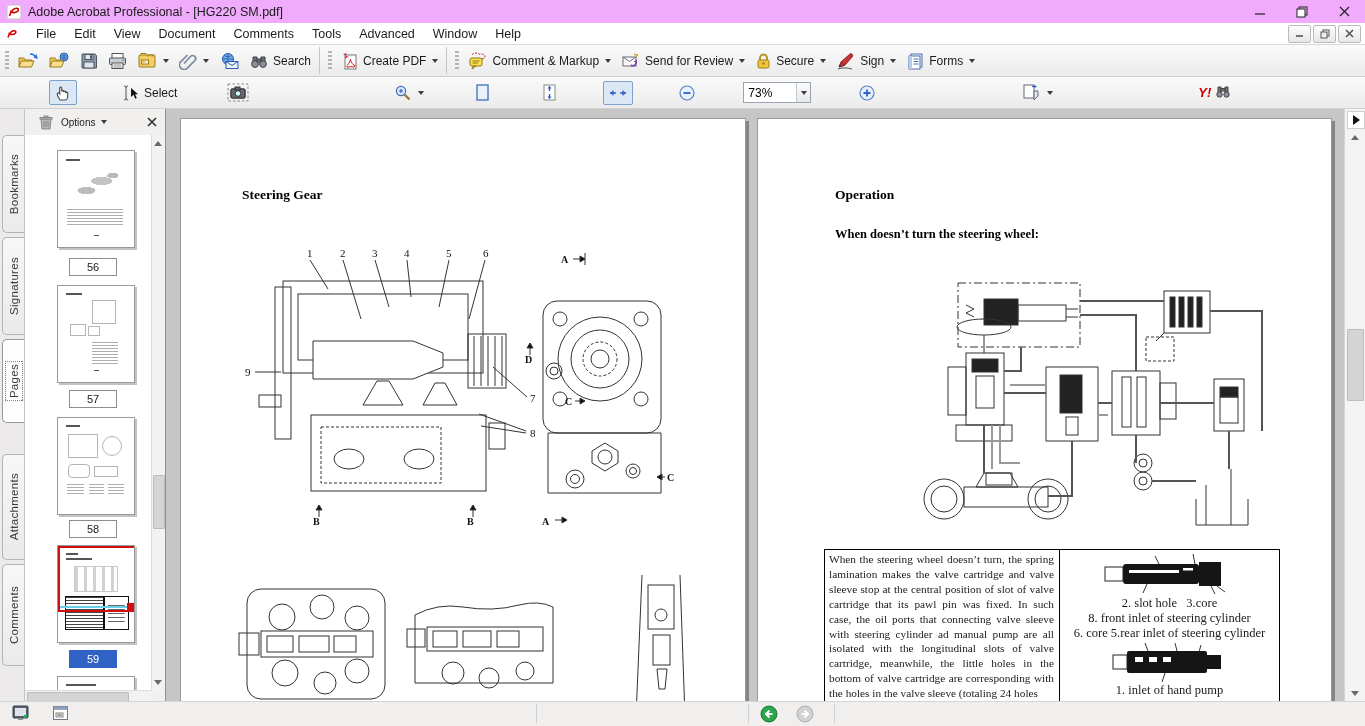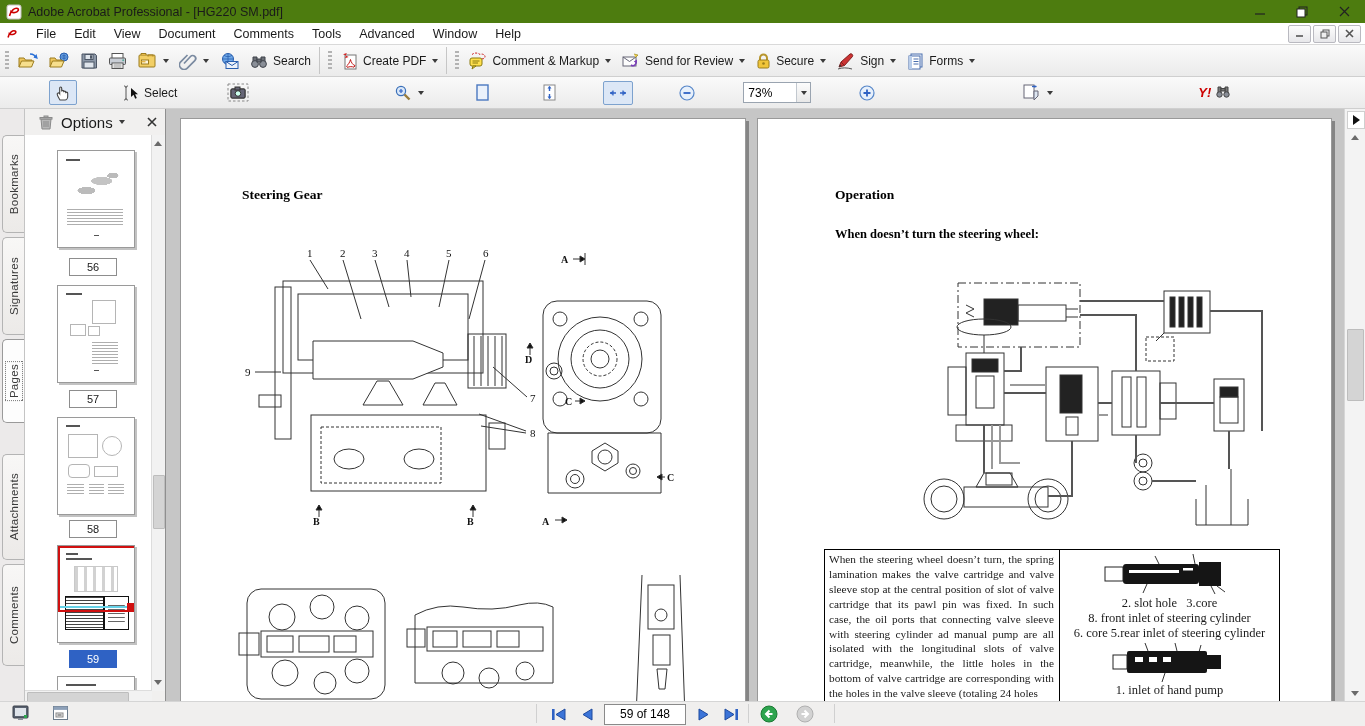--- a/index.html
+++ b/index.html
@@ -1,19 +1,19 @@
 <!DOCTYPE html>
 <html><head>
 <meta charset="utf-8">
 <style>
   html,body{margin:0;padding:0;background:#666;}
   .app{position:relative;width:1365px;height:726px;background:#fff;overflow:hidden;
        font-family:"Liberation Sans",sans-serif;color:#1a1a1a;-webkit-font-smoothing:antialiased;}
   
-  .titlebar{position:absolute;top:0;left:0;right:0;height:23px;background:#4d7c0f;display:flex;align-items:center;}
+  .titlebar{position:absolute;top:0;left:0;right:0;height:23px;background:#f0abfc;display:flex;align-items:center;}
   .titlebar .appicon{margin:0 6px 0 6px;}
   .titlebar .title{font-size:12.5px;}
   .wincontrols{margin-left:auto;display:flex;}
   .wbtn{width:42px;height:23px;display:flex;align-items:center;justify-content:center;}
   
   .menubar{position:absolute;top:23px;left:0;right:0;height:21px;background:#fff;border-bottom:1px solid #d9d9d9;
            display:flex;align-items:center;font-size:12.5px;}
   .mi{padding:2px 9px;cursor:default;}
   .childcontrols{margin-left:auto;display:flex;gap:2px;margin-right:4px;}
   .cbtn{width:21px;height:16px;background:linear-gradient(#fdfdfd,#e7e7ea);border:1px solid #b9b9c0;border-radius:2px;
@@ -34,21 +34,21 @@
   
   .main{position:absolute;top:109px;left:0;right:0;bottom:24px;background:#c6c6c6;}
   .tabstrip{position:absolute;left:0;top:0;bottom:0;width:24px;background:#eceaea;border-right:1px solid #c4c4c4;}
   .vtab{position:absolute;left:2px;width:21px;background:linear-gradient(#f8f7f6,#eceae8);border:1px solid #b4b4b4;border-right:none;
         border-radius:5px 0 0 5px;display:flex;align-items:center;justify-content:center;font-size:11.5px;color:#3a3a3a;}
   .vtab span{writing-mode:vertical-rl;transform:rotate(180deg);letter-spacing:.3px;}
   .vtab.active{background:#fdfdfd;border-color:#9a9a9a;}
   .vtab.active span{outline:1px dotted #777;outline-offset:2px;}
   
   .panel{position:absolute;left:25px;top:0;bottom:0;width:140px;background:#f1f0ef;border-right:1px solid #a9a9a9;}
-  .panel-header{height:26px;display:flex;align-items:center;gap:8px;padding:0 8px 0 14px;font-size:15px;border-bottom:1px solid #d6d6d6;}
+  .panel-header{height:26px;display:flex;align-items:center;gap:8px;padding:0 8px 0 14px;font-size:10px;border-bottom:1px solid #d6d6d6;}
   .thumb-area{position:absolute;top:26px;left:0;right:13px;bottom:11px;background:#fff;overflow:hidden;}
   .pg-thumb{position:absolute;left:32px;width:76px;height:96px;background:#fff;border:1px solid #9a9a9a;box-shadow:2px 2px 0 #c2c2c2;overflow:hidden;}
   .pg-num{position:absolute;left:44px;width:46px;height:16px;border:1px solid #8d8d8d;background:#fff;font-size:11px;
           display:flex;align-items:center;justify-content:center;}
   .pg-num.sel{background:#2f62c4;border-color:#2f62c4;color:#fff;}
   .mini-line{position:absolute;background:#555;}
   .mini-ghost{position:absolute;background:repeating-linear-gradient(to bottom,#9a9a9a 0 1px,transparent 1px 3px);opacity:.8;}
   .mini-sketch{position:absolute;border:1px solid #b5b5b5;}
   .vscroll-s{position:absolute;right:0;top:26px;bottom:11px;width:13px;background:#f2f2f2;border-left:1px solid #ddd;}
   .hscroll-s{position:absolute;left:0;right:13px;bottom:0;height:11px;background:#f2f2f2;border-top:1px solid #ddd;}
@@ -748,47 +748,20 @@
     <span class="sb-ico" style="left:52px">
       <svg width="17" height="17" viewBox="0 0 17 17">
           <rect x="1.5" y="1.5" width="14" height="13" fill="#fff" stroke="#6a7profile8a"></rect>
           <rect x="1.5" y="1.5" width="14" height="13" fill="#fff" stroke="#6a7a8a"></rect>
           <rect x="1.5" y="1.5" width="14" height="3.4" fill="#8da0b8"></rect>
           <rect x="4" y="8" width="7" height="4" fill="#e8e8e8" stroke="#888"></rect>
           <line x1="5.5" y1="10" x2="9.5" y2="10" stroke="#555"></line>
         </svg>
     </span>
     <div class="ssep" style="left:536px"></div>
-    <div class="navgrp">
-      <div class="navbtn">
-        <svg width="16" height="13">
-            <rect x="1" y="1" width="2.6" height="11" fill="#2f62c4"></rect>
-            <path d="M14 1 L5 6.5 L14 12z" fill="#3b74d8" stroke="#1f4a9e"></path>
-          </svg>
-      </div>
-      <div class="navbtn">
-        <svg width="13" height="13">
-            <path d="M11 1 L2 6.5 L11 12z" fill="#3b74d8" stroke="#1f4a9e"></path>
-          </svg>
-      </div>
-      <div class="pagebox">
-        <input value="59 of 148" style="">
-      </div>
-      <div class="navbtn">
-        <svg width="13" height="13">
-            <path d="M2 1 L11 6.5 L2 12z" fill="#3b74d8" stroke="#1f4a9e"></path>
-          </svg>
-      </div>
-      <div class="navbtn">
-        <svg width="16" height="13">
-            <path d="M2 1 L11 6.5 L2 12z" fill="#3b74d8" stroke="#1f4a9e"></path>
-            <rect x="12.4" y="1" width="2.6" height="11" fill="#2f62c4"></rect>
-          </svg>
-      </div>
-    </div>
     <div class="ssep" style="left:748px"></div>
     <span class="sb-ico" style="left:760px;top:3px">
       <svg width="18" height="18">
           <circle cx="9" cy="9" r="8" fill="#2da44e" stroke="#1a7a33"></circle>
           <path d="M12.5 9H6.5M9.5 5.5 6 9l3.5 3.5" stroke="#fff" stroke-width="2" fill="none"></path>
         </svg>
     </span>
     <span class="sb-ico" style="left:796px;top:3px">
       <svg width="18" height="18">
           <circle cx="9" cy="9" r="8" fill="#d2d2d2" stroke="#b0b0b0"></circle>

